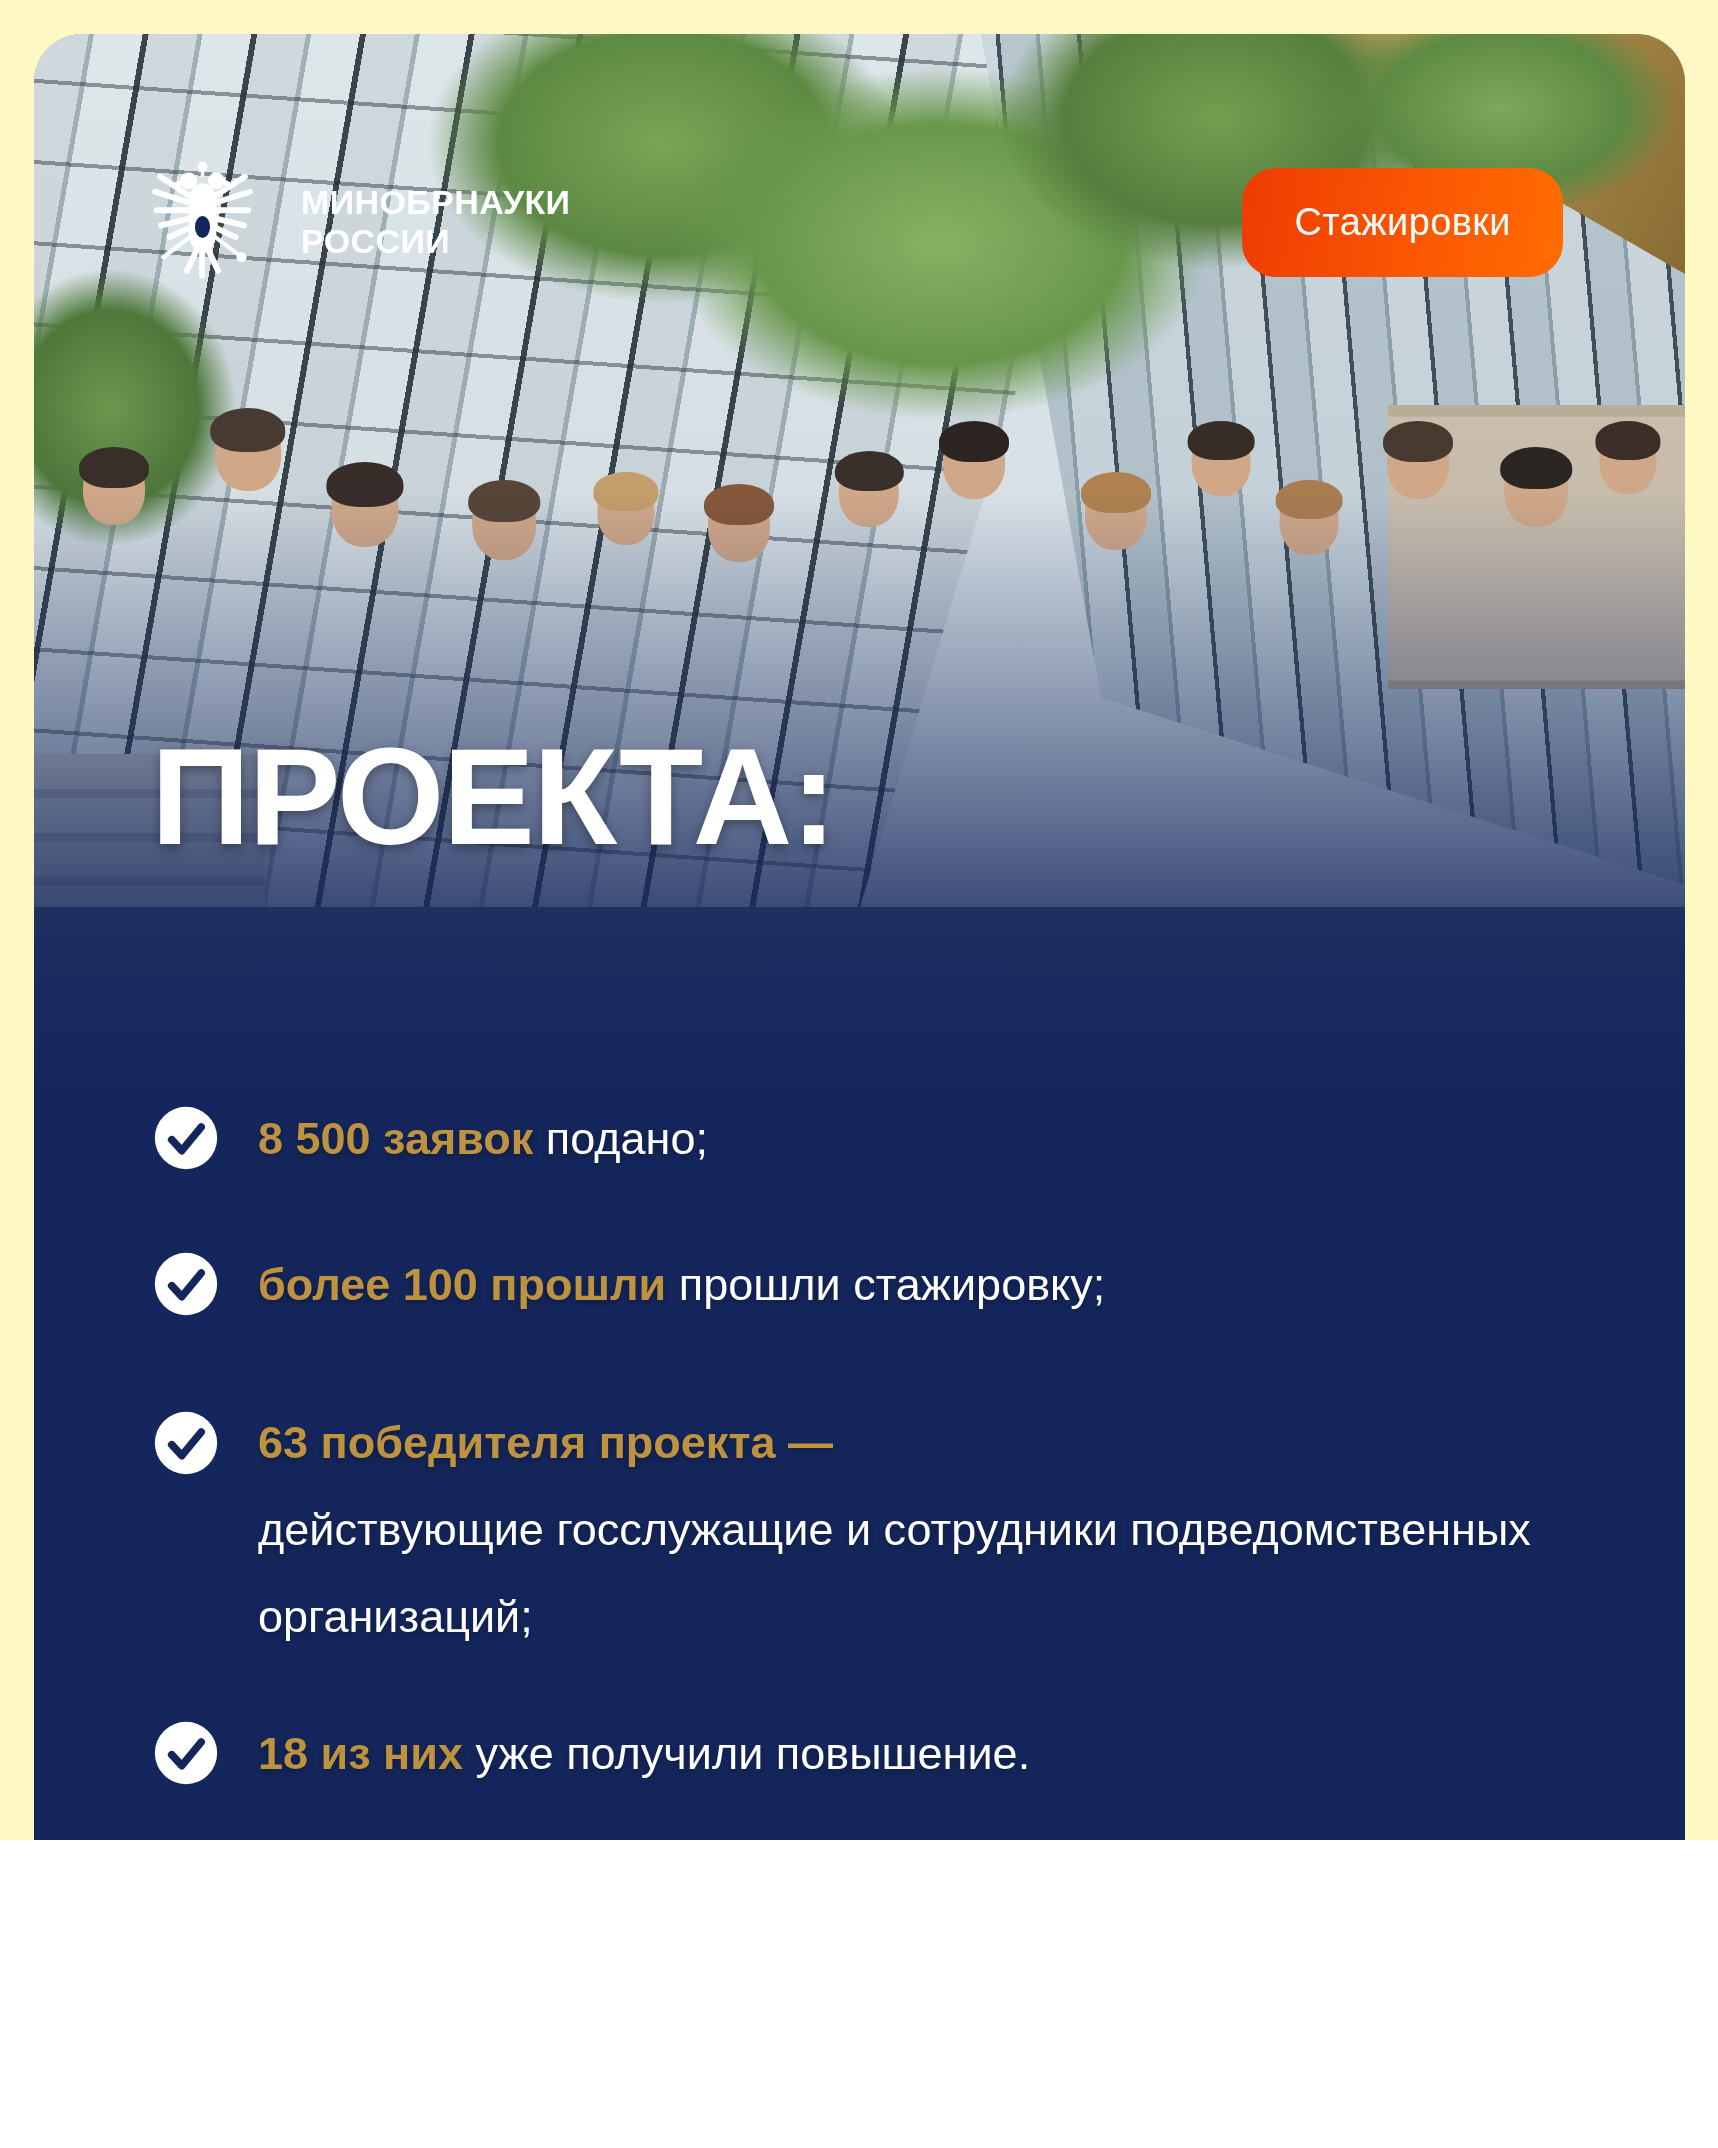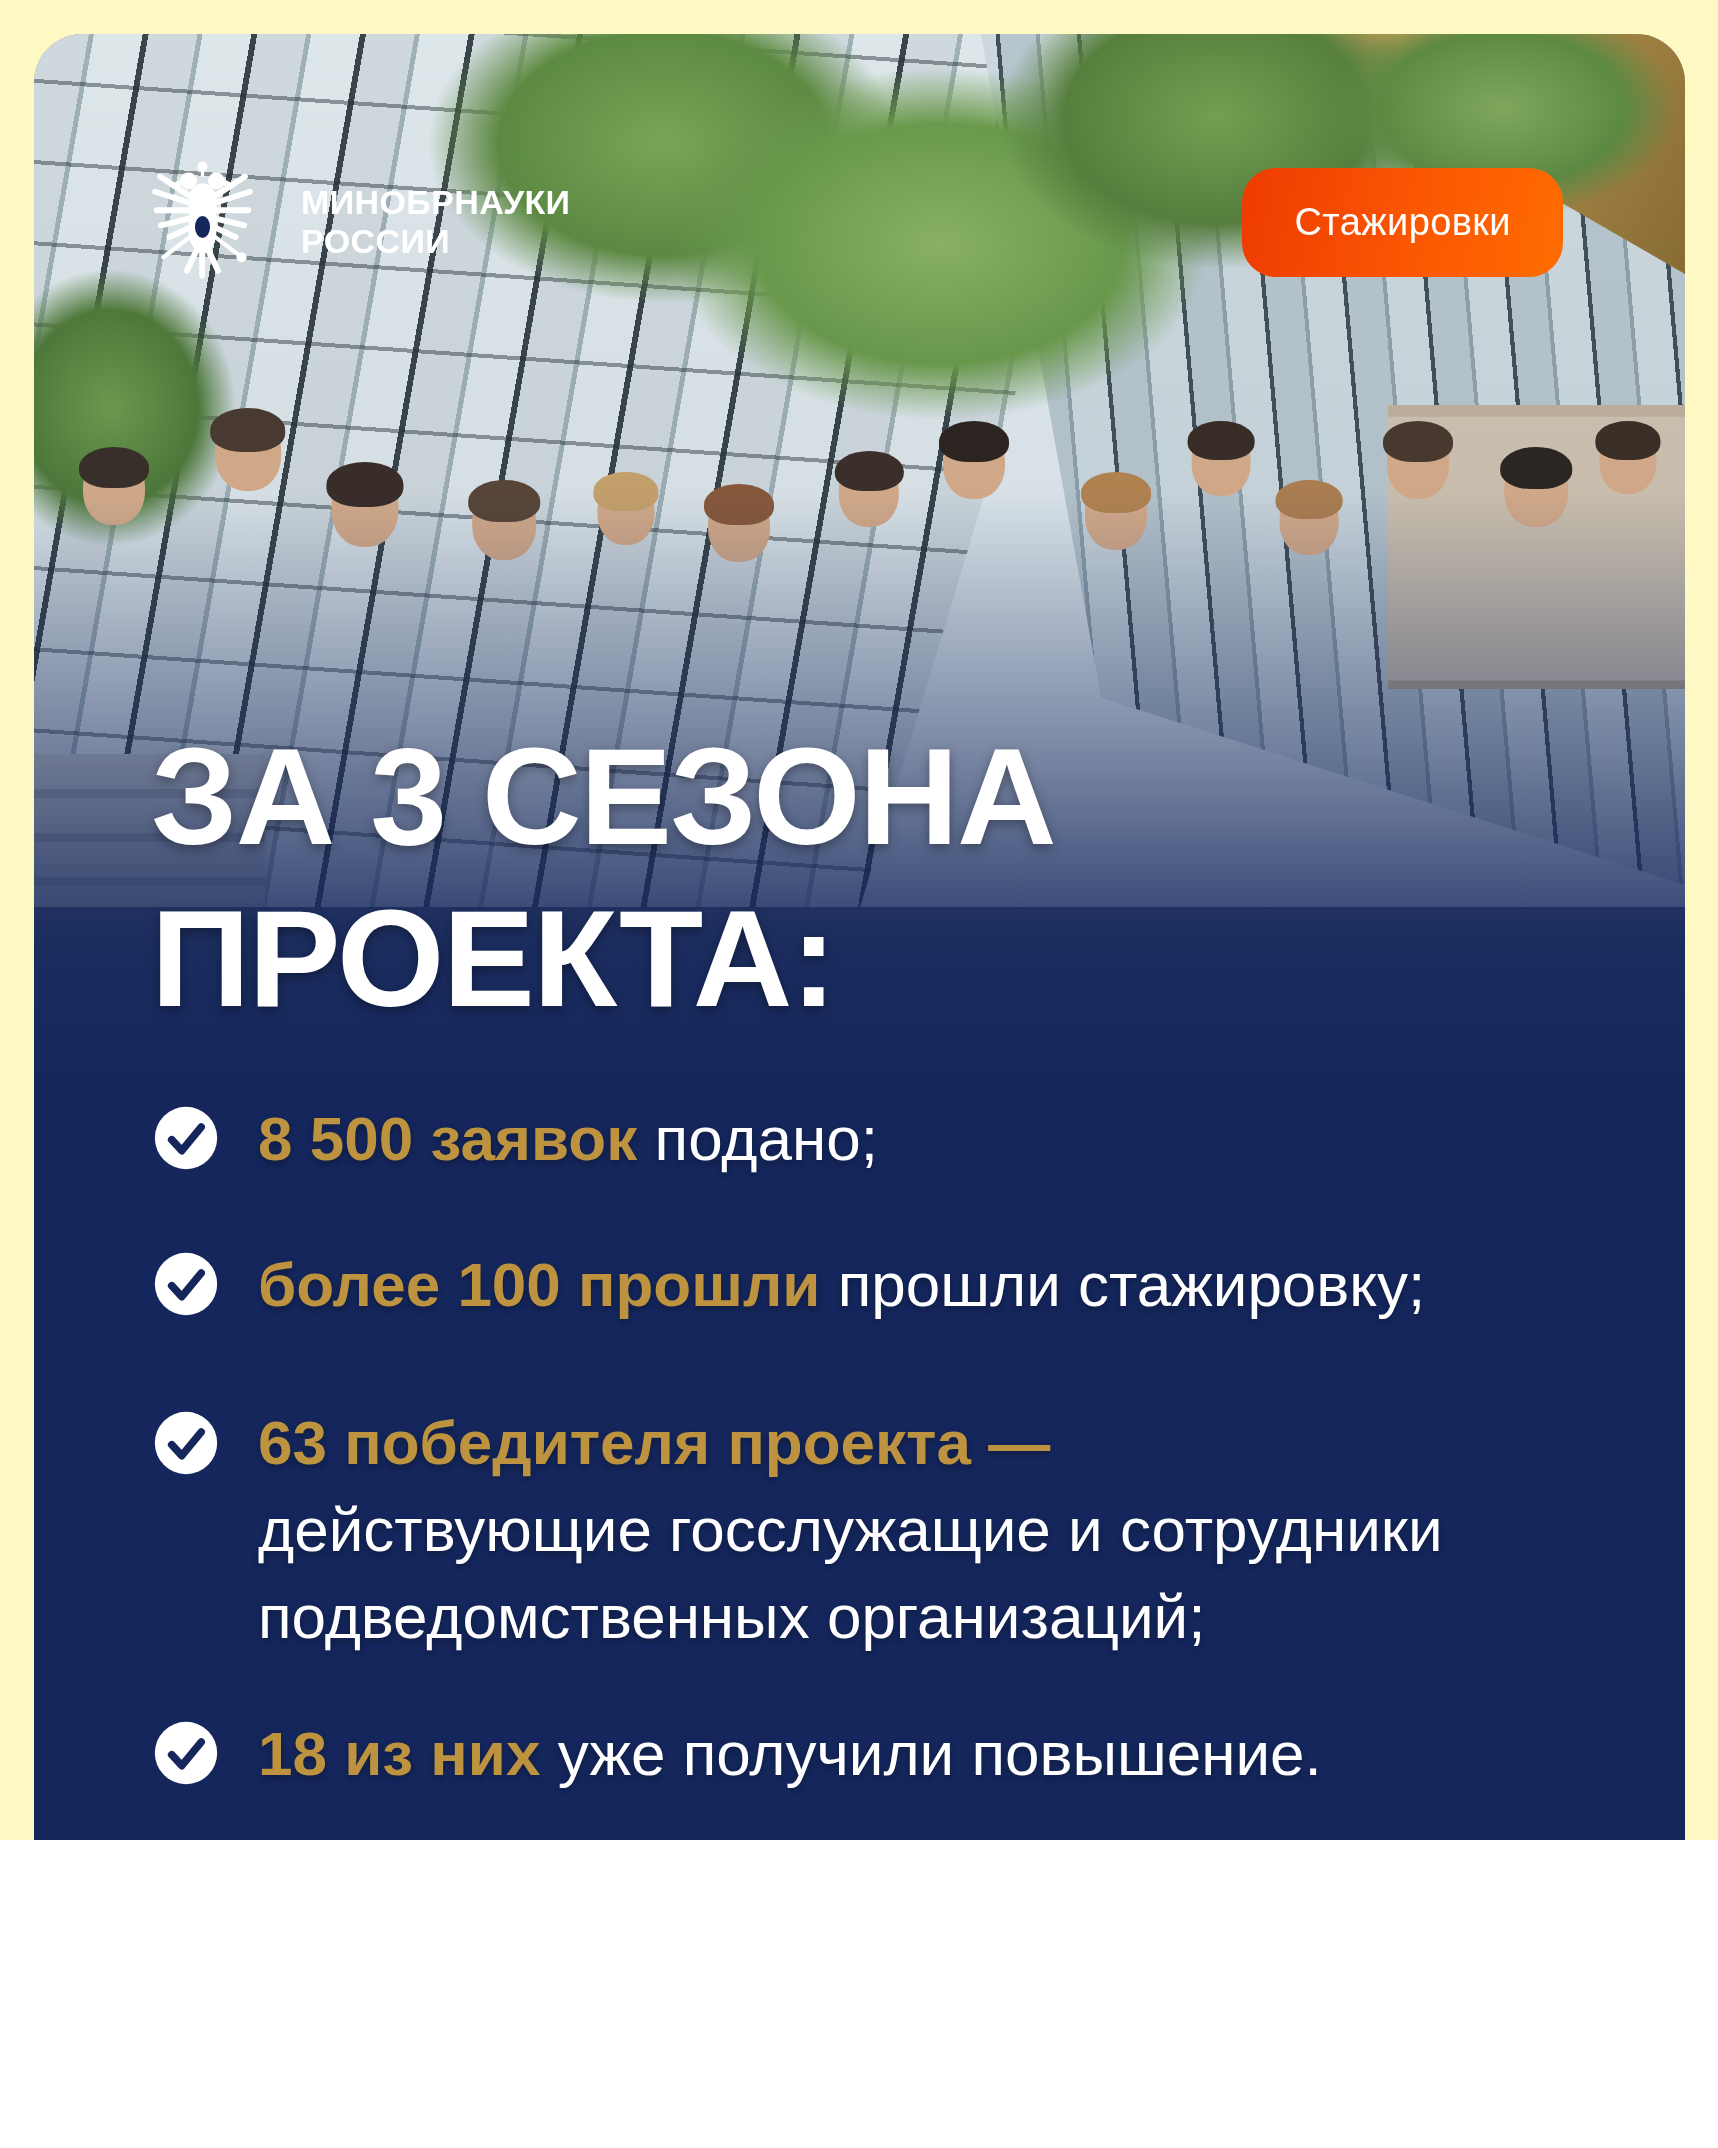--- a/index.html
+++ b/index.html
@@ -52,21 +52,21 @@
   .tag{position:absolute;right:122px;top:134px;z-index:60;height:101px;line-height:101px;
     padding:4px 52px;border-radius:34px;color:#fff;font-size:38px;font-weight:500;letter-spacing:0.4px;
     background:linear-gradient(100deg,#EE3B02 0%,#FB5703 55%,#FF6C00 100%);}
 
   
   .title{position:absolute;left:117px;top:681px;z-index:60;color:#fff;font-weight:900;
     font-size:138px;line-height:162px;letter-spacing:-1.7px;text-shadow:0 4.2px 11.7px rgba(0,0,0,.35);}
 
   
   .item-icon{position:absolute;left:120px;z-index:60;width:64px;height:64px;}
-  .item-text{position:absolute;left:224px;z-index:60;width:1309px;font-size:62px;line-height:87px;
+  .item-text{position:absolute;left:224px;z-index:60;width:1309px;font-size:45px;line-height:87px;
     color:#fff;font-weight:500;text-shadow:0 2.5px 7.6px rgba(0,0,0,.30);}
   .hl{color:#BE9340;font-weight:800;margin-right:.28em;}
   .hl.block{display:block;margin-right:0;}
   .i1t{top:1061px}.i2t{top:1207px}.i3t{top:1365px}.i4t{top:1676px}
   .i1c{top:1072px}.i2c{top:1218px}.i3c{top:1377px}.i4c{top:1687px}
 
   
   .pager{position:absolute;left:113px;top:1864px;z-index:60;width:159px;height:96px;
     border:2.5px solid #fff;border-radius:30px;box-sizing:border-box;display:flex;align-items:center;
     justify-content:center;color:#fff;font-size:60px;font-weight:500;letter-spacing:2.5px;}
@@ -183,21 +183,20 @@
       </svg>
       <div class="logo-text">
         <div>МИНОБРНАУКИ</div>
         <div>РОССИИ</div>
       </div>
     </div>
 
     <div class="tag">Стажировки</div>
 
     <div class="title">
-      <div>ЗА 3 СЕЗОНА</div>
       <div>ПРОЕКТА:</div>
     </div>
 
     <svg class="item-icon i1c" viewBox="0 0 76 76">
       <circle cx="38" cy="38" r="37" fill="#ffffff"></circle>
       <path d="M21 40 L33 53 L56 25" stroke="#14265C" stroke-width="9" fill="none" stroke-linecap="round" stroke-linejoin="round"></path>
     </svg>
     <div class="item-text i1t">
       <span class="hl">8 500 заявок</span><span>подано;</span>
     </div>

